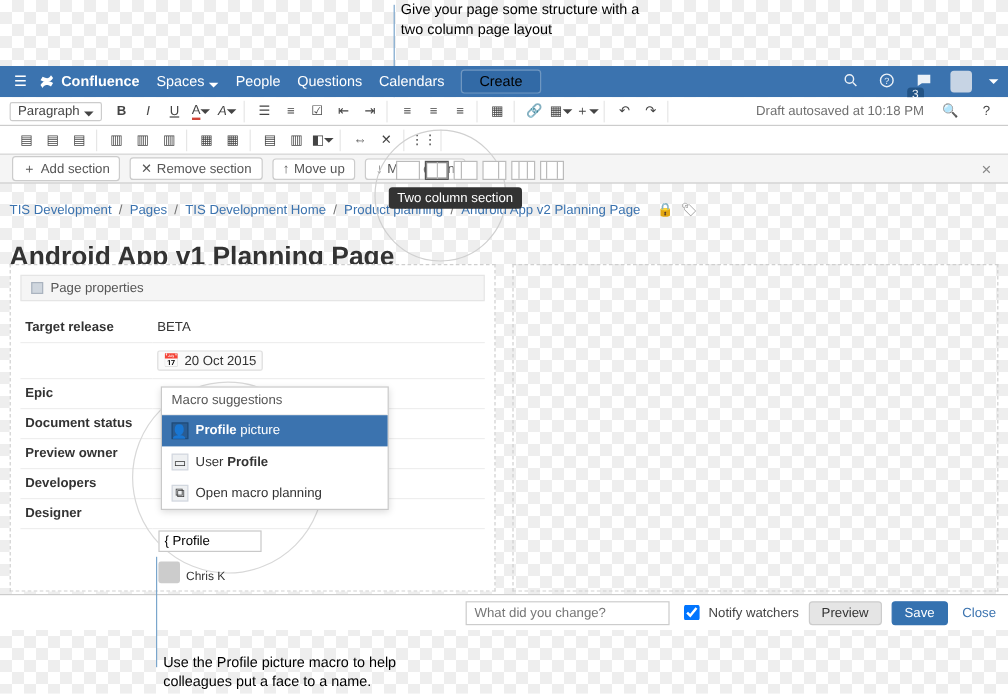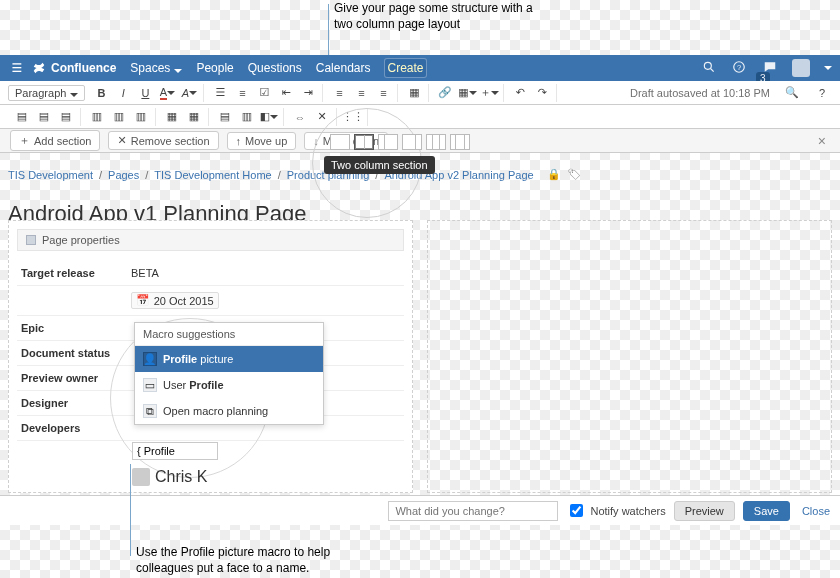--- a/index.html
+++ b/index.html
@@ -27,21 +27,21 @@
 
   
   .nav{position:absolute;left:0;right:0;top:55px;height:26px;background:var(--nav);
        display:flex;align-items:center;color:#fff;padding:0 8px}
   .nav .burger{width:18px;text-align:center;margin-right:6px}
   .nav .brand{display:flex;align-items:center;gap:5px;font-weight:bold}
   .nav .brand svg{fill:#fff}
   .nav .menu{display:flex;gap:14px;margin-left:14px;font-size:12px}
   .nav .menu .mi{display:flex;align-items:flex-end;gap:4px;cursor:pointer}
   .nav .create{margin-left:14px;background:var(--nav2);border:1px solid rgba(255,255,255,.3);
-               padding:2px 2px;border-radius:3px;color:#fef9c3}
+               padding:2px 14px;border-radius:3px;color:#000000}
   .nav .right{margin-left:auto;display:flex;align-items:center;gap:14px}
   .nav .right .ic{width:16px;height:16px;opacity:.9}
   .nav .badge{background:#205081;border-radius:3px;font-size:10px;padding:1px 4px;position:relative;top:-6px;left:-6px}
   .nav .avatar{width:18px;height:18px;border-radius:3px;background:#c7d4e4}
 
   
   .tb{position:absolute;left:0;right:0;height:24px;background:#fff;border-bottom:1px solid var(--border);
       display:flex;align-items:center;padding:0 8px;gap:2px;font-size:11px;color:#444}
   .tb1{top:81px}
   .tb2{top:105px}
@@ -67,21 +67,21 @@
            font-size:11px;padding:3px 7px;border-radius:3px;z-index:9}
   .lens{position:absolute;width:110px;height:110px;border-radius:55px;border:1px solid #d0d0d0;
         left:312px;top:108px;background:transparent;pointer-events:none;z-index:2}
 
   
   .crumbs{position:absolute;top:168px;left:8px;font-size:11px;color:var(--muted);display:flex;gap:6px;align-items:center;flex-wrap:wrap}
   .crumbs a{color:var(--link);text-decoration:none}
   .crumbs .icons{margin-left:8px;display:flex;gap:6px;color:#888}
 
   
-  .ptitle{position:absolute;top:186px;left:8px;font-size:22px;color:#333;font-weight:normal}
+  .ptitle{position:absolute;top:186px;left:8px;font-size:22px;color:#333;font-weight:bold}
 
   
   .cols{position:absolute;top:220px;left:8px;right:8px;bottom:85px;display:flex;gap:14px}
   .col{flex:1;border:1px dashed #cfcfcf;background:#fff;min-width:0;position:relative;padding:8px}
   .colR{background:transparent}
   .pp-head{background:#f5f5f5;border:1px solid #e5e5e5;padding:4px 8px;font-size:11px;color:#555;display:flex;align-items:center;gap:6px;margin-bottom:10px}
   .pp-head .sq{width:10px;height:10px;background:#cfd6de;border:1px solid #aab3bf}
 
   table.props{width:100%;border-collapse:collapse;font-size:11px}
   table.props th{width:110px;text-align:left;font-weight:bold;color:#333;padding:6px 4px;border-bottom:1px solid #eee;vertical-align:top}
@@ -92,21 +92,21 @@
   .lens2{position:absolute;width:160px;height:160px;border-radius:80px;border:1px solid #d8d8d8;
          left:110px;top:318px;pointer-events:none;z-index:2}
   .macro{position:absolute;left:134px;top:322px;width:190px;border:1px solid #c9c9c9;background:#fff;
          box-shadow:0 2px 6px rgba(0,0,0,.15);z-index:7;font-size:11px}
   .macro .mh{padding:5px 8px;color:#555;border-bottom:1px solid #eee}
   .macro .mi{padding:6px 8px;display:flex;align-items:center;gap:6px;cursor:pointer}
   .macro .mi.sel{background:var(--hlite);color:#fff}
   .macro .mi .ico{width:14px;height:14px;background:#eef0f2;border:1px solid #d2d8df;display:inline-flex;align-items:center;justify-content:center}
   .macro .mi.sel .ico{background:#2a5c92;border-color:#1f4b7a}
   .profile-input{position:absolute;left:132px;top:442px;width:86px;border:1px solid #c9c9c9;padding:2px 4px;font-size:11px;background:#fff;z-index:6}
-  .dev-av{position:absolute;left:132px;top:468px;display:flex;align-items:center;gap:5px;font-size:16px;z-index:6}
+  .dev-av{position:absolute;left:132px;top:468px;display:flex;align-items:flex-end;gap:5px;font-size:10px;z-index:6}
   .dev-av .a{width:18px;height:18px;background:#ccc;border-radius:2px}
 
   
   .foot{position:absolute;left:0;right:0;bottom:53px;height:30px;background:#fff;border-top:1px solid var(--border);
         display:flex;align-items:center;justify-content:flex-end;gap:8px;padding:0 10px}
   .foot input[type=text]{width:170px;border:1px solid var(--border);padding:3px 6px;font-size:11px;color:#888}
   .foot label{font-size:11px;color:#444;display:flex;align-items:center;gap:4px}
   .foot .btn{border:1px solid var(--border);background:#e5e5e5;padding:3px 10px;border-radius:3px;font-size:11px}
   .foot .btn.save{background:var(--save);color:var(--save-txt);border-color:var(--save)}
   .foot .close{color:var(--link);font-size:11px;margin-left:4px}
@@ -324,25 +324,25 @@
             </tr>
       <tr>
               <th>Document status</th>
               <td></td>
             </tr>
       <tr>
               <th>Preview owner</th>
               <td></td>
             </tr>
       <tr>
+              <th>Developers</th>
+              <td></td>
+            </tr>
+      <tr>
               <th>Designer</th>
-              <td></td>
-            </tr>
-      <tr>
-              <th>Developers</th>
               <td></td>
             </tr>
     </tbody>
         </table>
   </div>
   <div class="col colR"></div>
 </div>
 
 <div class="lens2"></div>
 <div class="macro">

